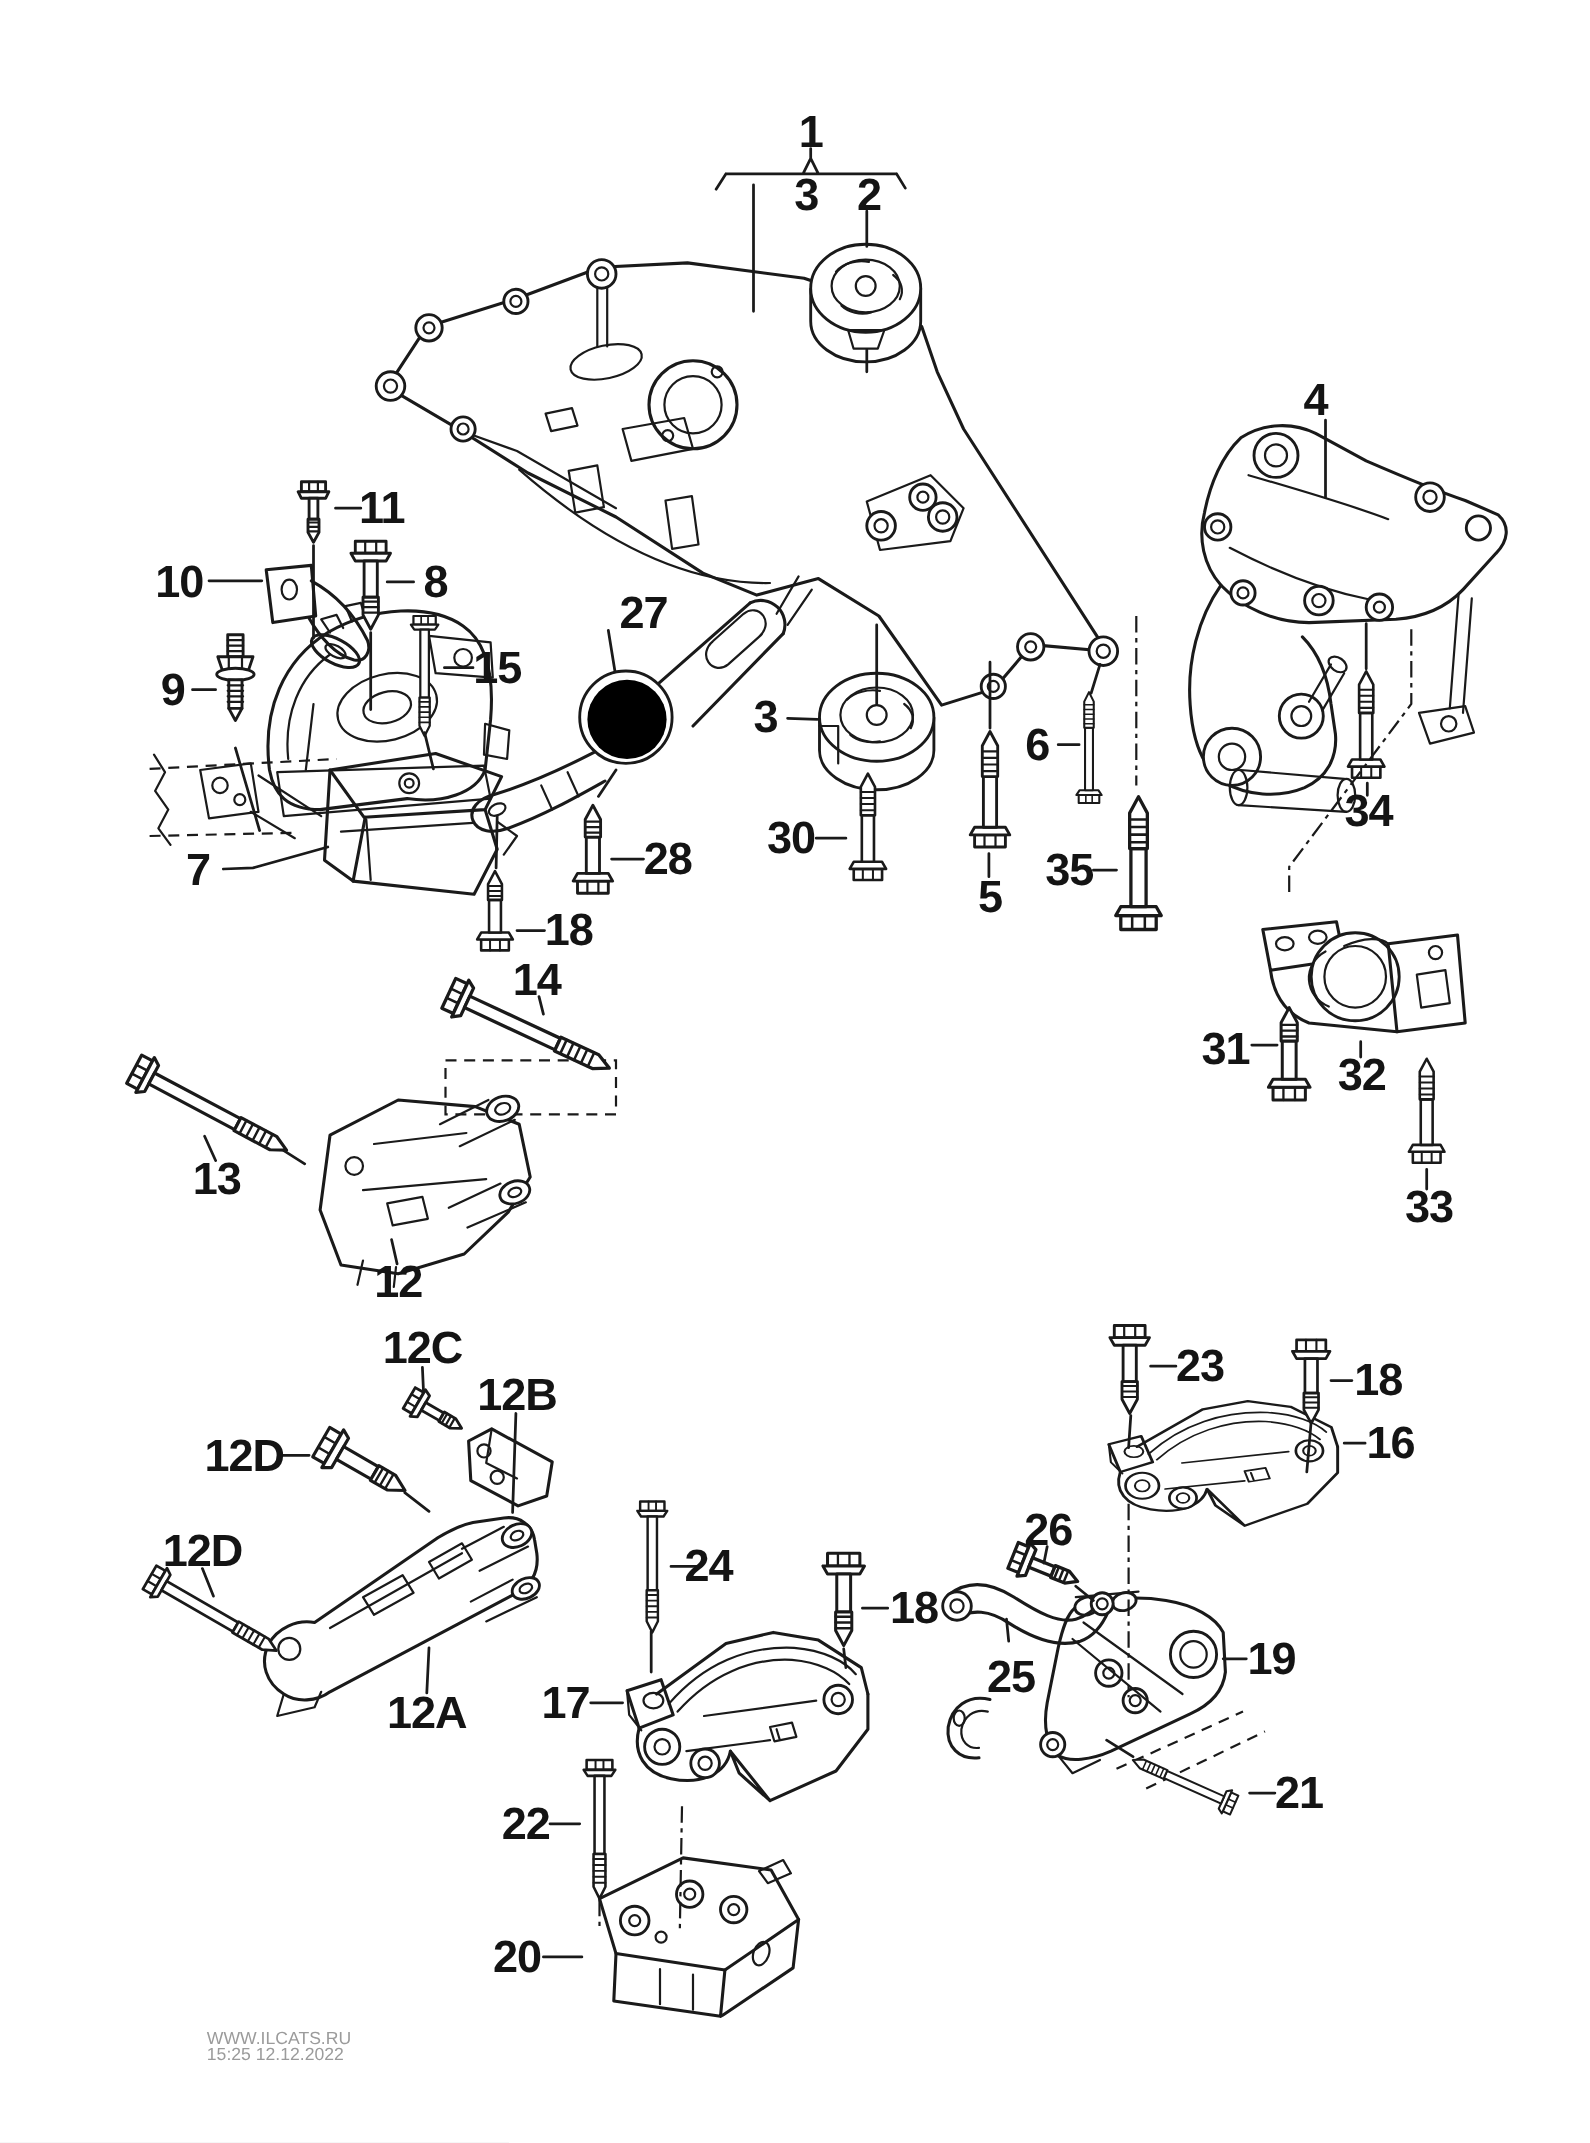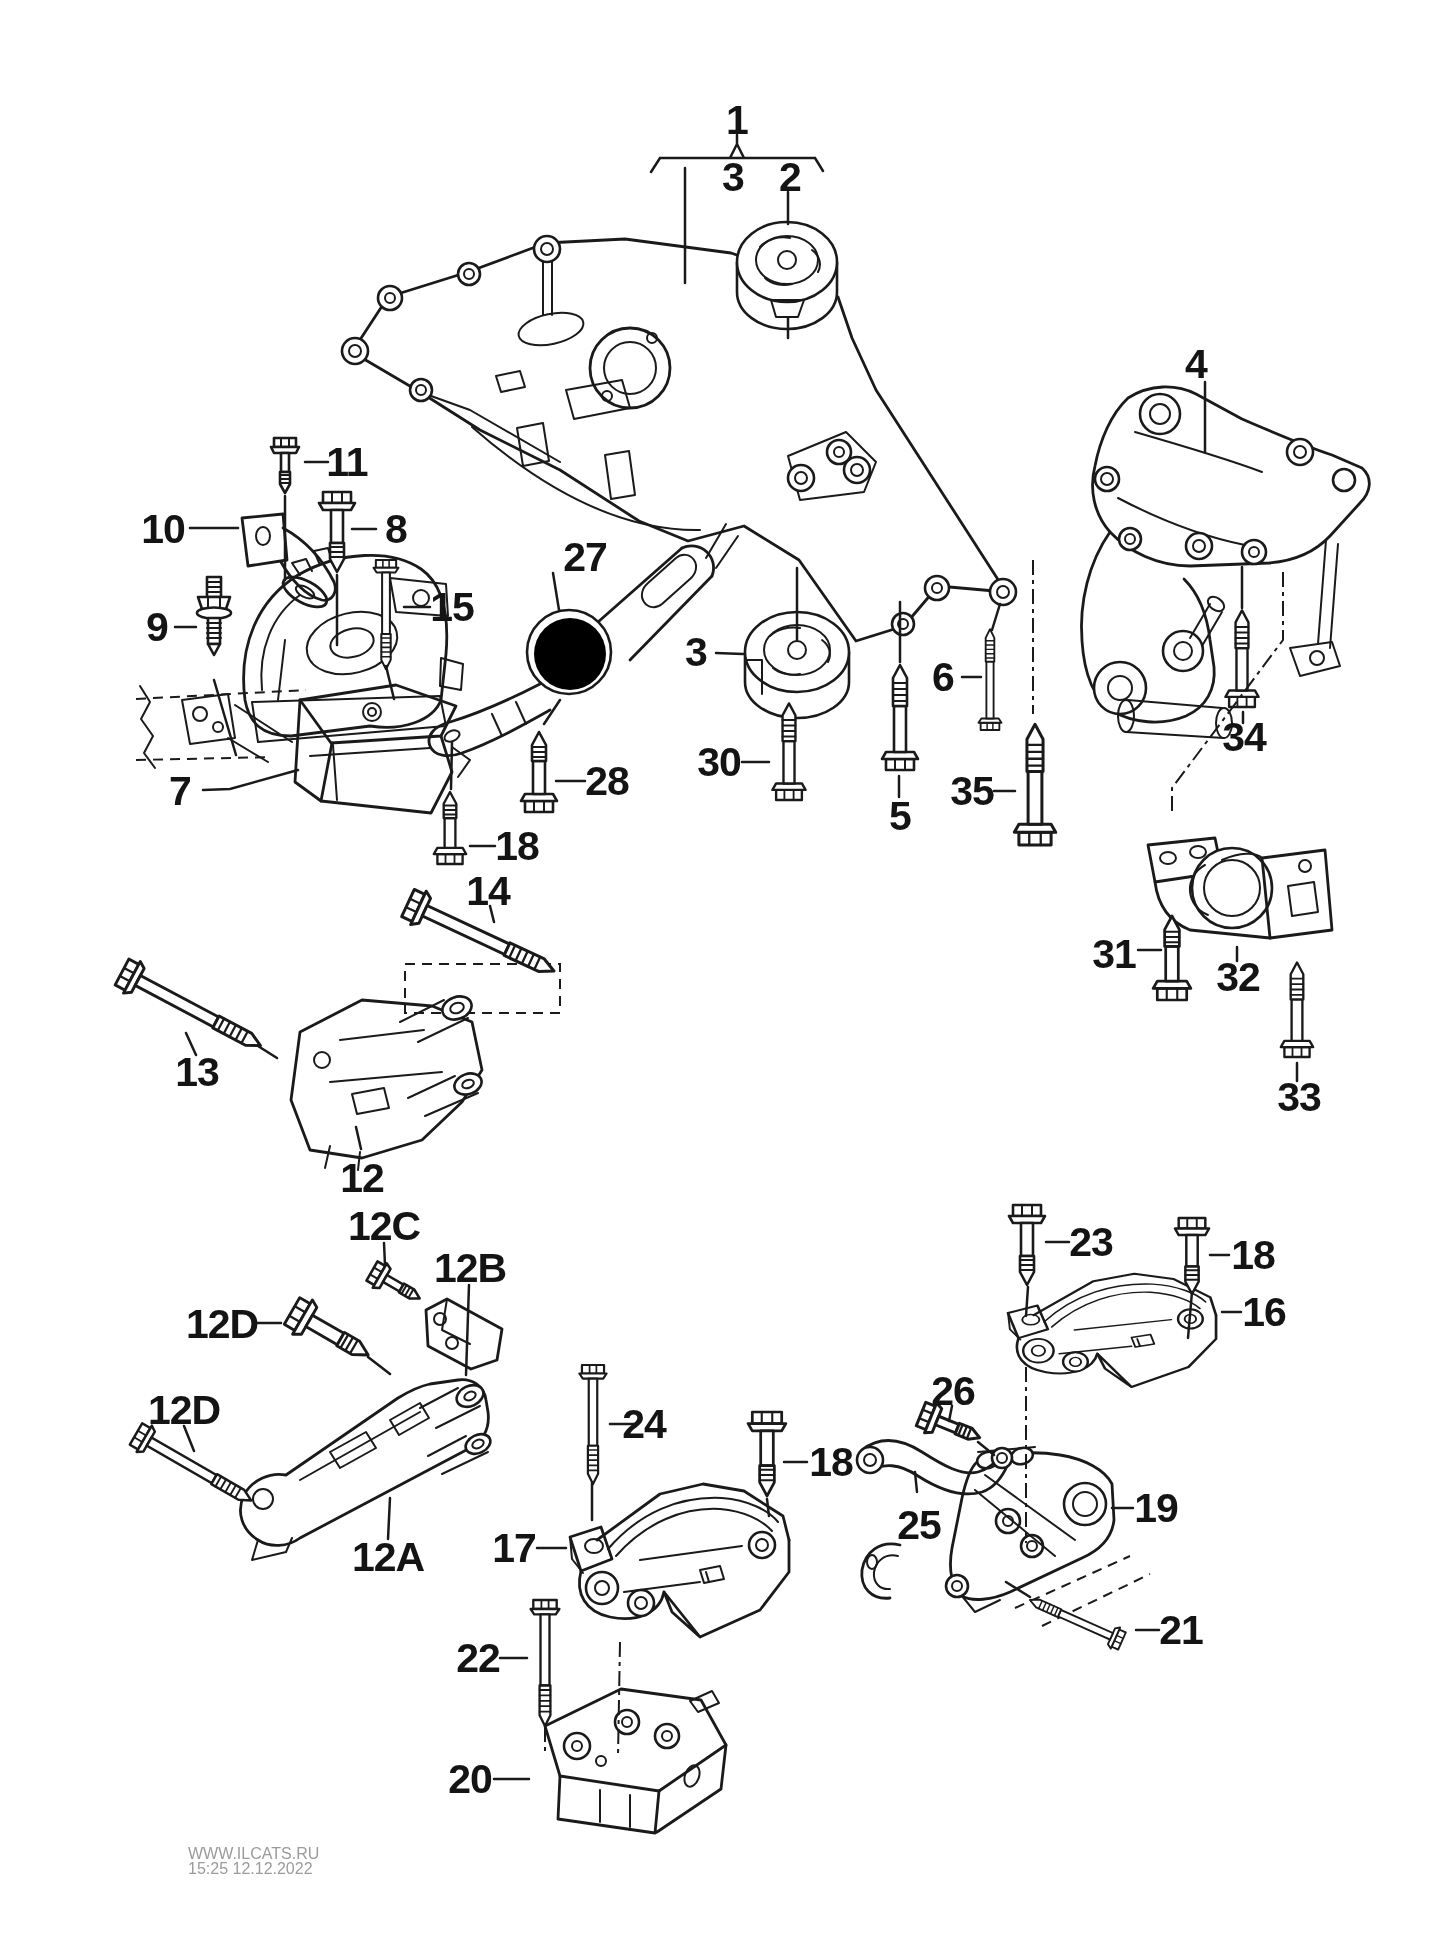--- a/index.html
+++ b/index.html
@@ -384,21 +384,21 @@
       <div class="callout" style="left: 696px; top: 652px;">3</div>
       <div class="callout" style="left: 900px; top: 816px;">5</div>
       <div class="callout" style="left: 943px; top: 677px;">6</div>
       <div class="callout" style="left: 972px; top: 791px;">35</div>
       <div class="callout" style="left: 1244px; top: 737px;">34</div>
       <div class="callout" style="left: 1114px; top: 954px;">31</div>
       <div class="callout" style="left: 1238px; top: 977px;">32</div>
       <div class="callout" style="left: 1299px; top: 1097px;">33</div>
       <div class="callout" style="left: 488px; top: 891px;">14</div>
       <div class="callout" style="left: 197px; top: 1072px;">13</div>
-      <div class="callout" style="left: 362px; top: 1166px; margin-top: 12px;">12</div>
+      <div class="callout" style="left: 362px; top: 1166px;">12</div>
       <div class="callout" style="left: 384px; top: 1226px;">12C</div>
       <div class="callout" style="left: 470px; top: 1268px;">12B</div>
       <div class="callout" style="left: 222px; top: 1324px;">12D</div>
       <div class="callout" style="left: 184px; top: 1410px;">12D</div>
       <div class="callout" style="left: 388px; top: 1557px;">12A</div>
       <div class="callout" style="left: 514px; top: 1548px;">17</div>
       <div class="callout" style="left: 644px; top: 1424px; text-align: center;">24</div>
       <div class="callout" style="left: 831px; top: 1462px;">18</div>
       <div class="callout" style="left: 478px; top: 1658px;">22</div>
       <div class="callout" style="left: 470px; top: 1779px;">20</div>

